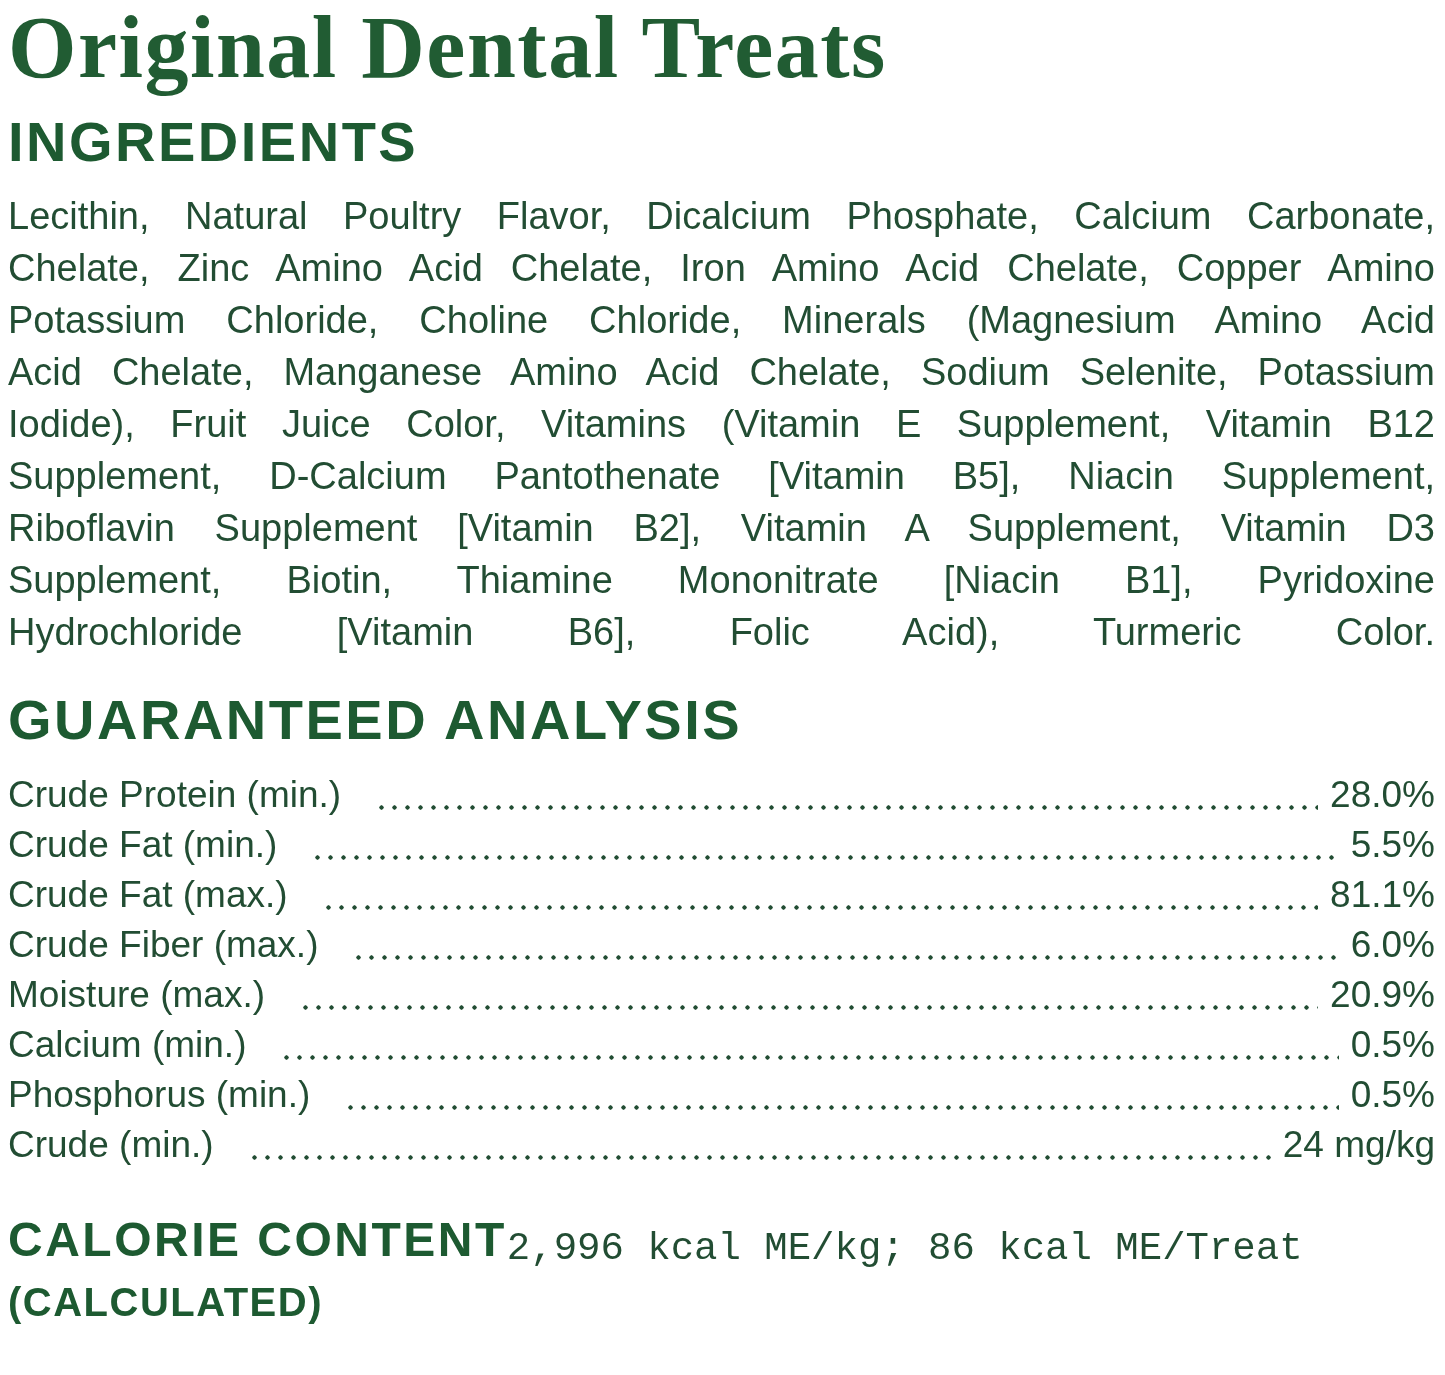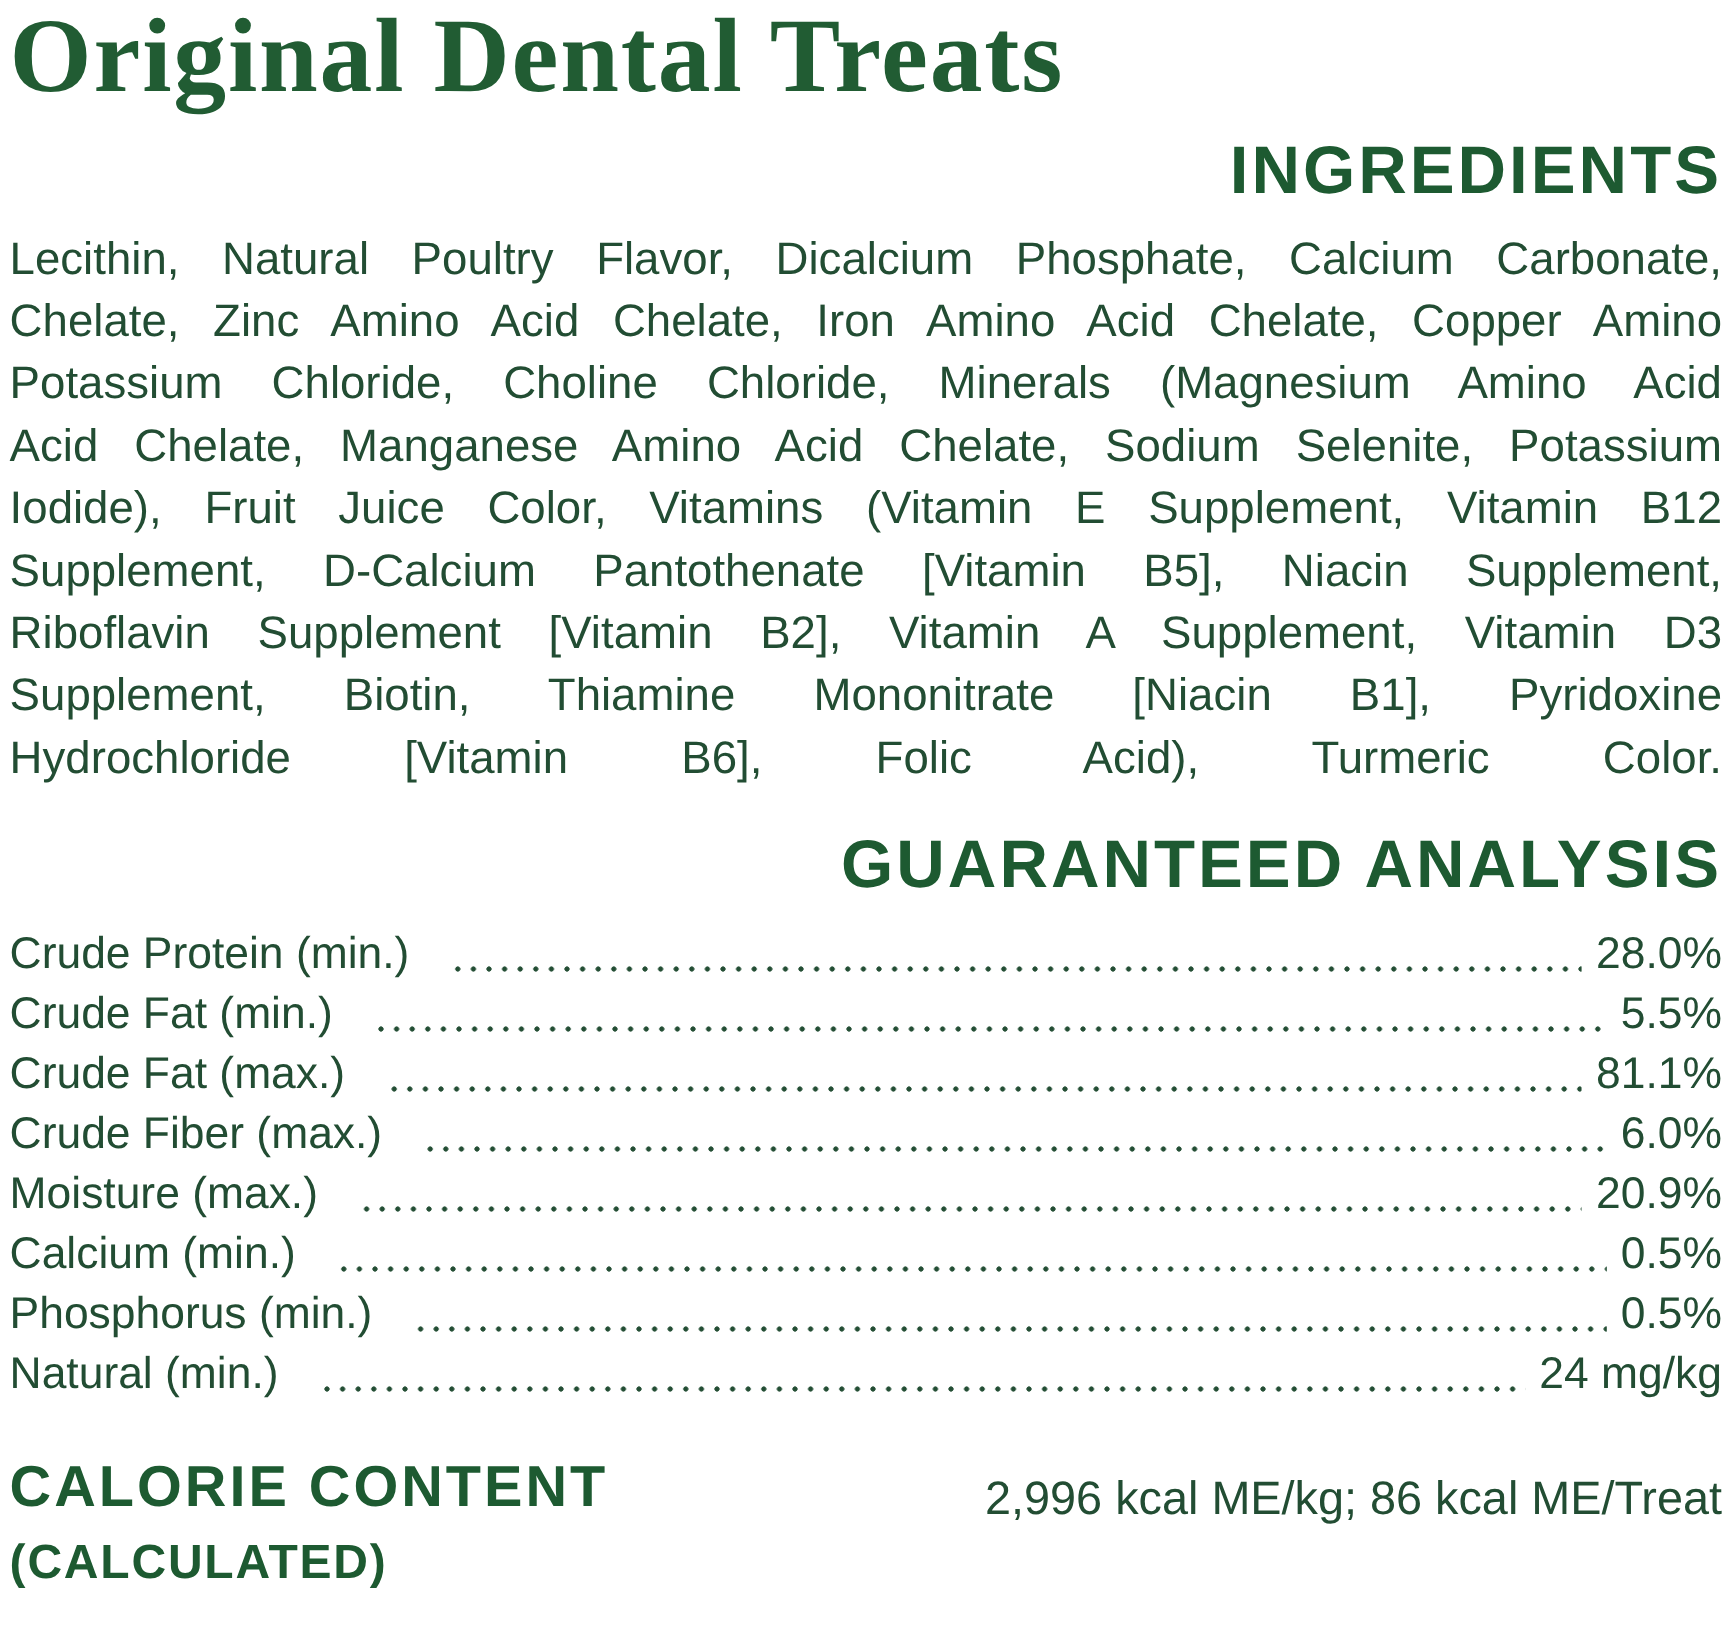--- a/index.html
+++ b/index.html
@@ -30,21 +30,20 @@
     margin-top: -4px;
     white-space: nowrap;
   }
 
   
   .section-heading {
     font-weight: bold;
     color: var(--heading-ink);
     letter-spacing: 2.5px;
     white-space: nowrap;
-    text-align: right;
   }
   .h-ingredients { font-size: 56px; line-height: 1.0; margin-top: 14px; }
   .h-analysis    { font-size: 56px; line-height: 1.0; margin-top: 34px; }
 
   
   .ingredients-text {
     margin-top: 20px;
     font-size: 38px;
     line-height: 52px;
     color: var(--body-ink);
@@ -98,23 +97,23 @@
     color: var(--heading-ink);
     letter-spacing: 1.5px;
     margin-top: 18px;
     white-space: nowrap;
   }
   .calorie-value {
     flex: 1 1 auto;
     font-size: 39px;
     line-height: 1.0;
     color: var(--body-ink);
-    text-align: right;
     margin-top: 16px;
     white-space: nowrap;
+    font-family: Liberation Mono, monospace;
   }
 </style>
 </head>
 <body>
 
 <div class="label-panel">
 
   <h1 class="product-title">Original Dental Treats</h1>
 
   <h2 class="section-heading h-ingredients">INGREDIENTS</h2>
@@ -163,21 +162,21 @@
       <span class="ga-label">Calcium (min.)</span>
       <span class="ga-dots"></span>
       <span class="ga-value">0.5%</span>
     </div>
     <div class="ga-row">
       <span class="ga-label">Phosphorus (min.)</span>
       <span class="ga-dots"></span>
       <span class="ga-value">0.5%</span>
     </div>
     <div class="ga-row">
-      <span class="ga-label">Natural (min.)</span>
+      <span class="ga-label">Crude (min.)</span>
       <span class="ga-dots"></span>
       <span class="ga-value">24 mg/kg</span>
     </div>
   </div>
 
   <div class="calorie-section">
     <div class="calorie-headings">
       <div class="h-calorie">CALORIE CONTENT</div>
       <div class="h-calculated">(CALCULATED)</div>
     </div>

